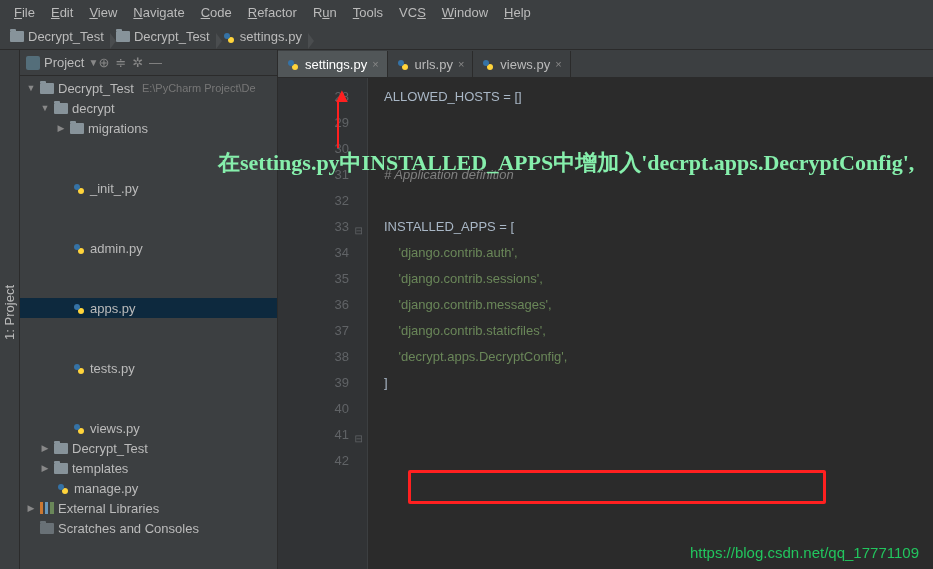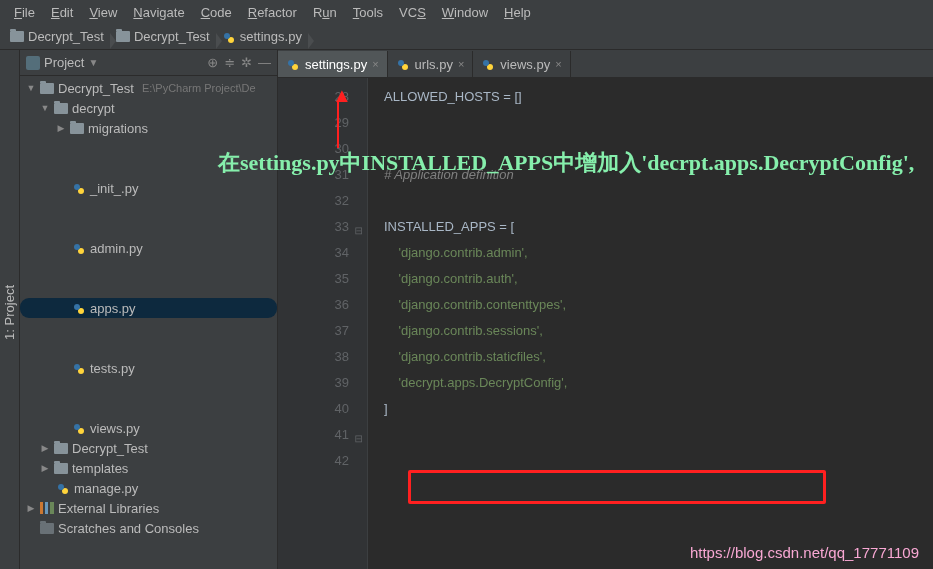--- a/index.html
+++ b/index.html
@@ -11,28 +11,28 @@
 .crumb{display:flex;align-items:center;padding:0 8px 0 4px;gap:4px;color:#bbb;position:relative;}
 .crumb::after{content:"";position:absolute;right:-4px;top:4px;width:0;height:0;border-top:8px solid transparent;border-bottom:8px solid transparent;border-left:6px solid #4a4d4f;}
 .icon-folder{width:14px;height:11px;background:#87939a;border-radius:1px;position:relative;display:inline-block;}
 .icon-folder::before{content:"";position:absolute;top:-2px;left:0;width:6px;height:2px;background:#87939a;border-radius:1px 1px 0 0;}
 .icon-py{width:14px;height:14px;display:inline-flex;align-items:center;justify-content:center;font-size:10px;font-weight:bold;}
 .icon-py::before{content:"";width:6px;height:6px;background:#3572a5;border-radius:50%;box-shadow:4px 4px 0 #ffd43b;margin:-2px 2px 0 -2px;}
 .main{display:flex;height:calc(100% - 50px);}
 .sidebar-tab{width:20px;background:#3c3f41;border-right:1px solid #2b2b2b;writing-mode:vertical-lr;padding-top:6px;color:#bbb;font-size:11px;display:flex;flex-direction:column;align-items:center;}
 .sidebar-tab span{transform:rotate(180deg);padding:4px 2px;}
 .project{width:258px;background:#3c3f41;border-right:1px solid #2b2b2b;display:flex;flex-direction:column;}
-.project-head{height:26px;display:flex;align-items:center;justify-content:space-between;padding:0 6px;border-bottom:1px solid #2b2b2b;}
+.project-head{height:26px;display:flex;align-items:center;justify-content:flex-start;padding:0 6px;border-bottom:1px solid #2b2b2b;}
 .project-head-left{display:flex;align-items:center;gap:4px;}
 .project-head-left .ph-icon{width:14px;height:14px;background:#546e7a;border-radius:2px;display:inline-block;}
 .project-head-right{display:flex;gap:6px;color:#888;}
 .ph-btn{cursor:pointer;font-size:13px;}
 .tree{flex:1;overflow:auto;padding-top:2px;}
 .tree-item{display:flex;align-items:center;height:20px;padding-left:6px;gap:4px;cursor:pointer;white-space:nowrap;}
-.tree-item.sel{background:#0d293e;border-radius:9px;}
+.tree-item.sel{background:#0d293e;}
 .tree-arr{width:10px;text-align:center;color:#888;font-size:9px;}
 .tree-txt{color:#bbb;}
 .tree-path{color:#777;font-size:11px;margin-left:4px;}
 .indent1{padding-left:20px;}
 .indent2{padding-left:36px;}
 .indent3{padding-left:52px;margin-top:40px;}
 .icon-db{width:12px;height:14px;background:#6a8759;border-radius:6px/3px;display:inline-block;}
 .icon-lib{width:14px;height:12px;display:inline-block;background:linear-gradient(90deg,#cc7832 0 3px,transparent 3px 5px,#6897bb 5px 8px,transparent 8px 10px,#6a8759 10px 13px);}
 .editor{flex:1;display:flex;flex-direction:column;background:#2b2b2b;position:relative;}
 .tabs{height:28px;display:flex;align-items:flex-end;background:#3c3f41;border-bottom:1px solid #2b2b2b;}
@@ -46,21 +46,21 @@
 .codebody{flex:1;padding:6px 0 0 16px;line-height:26px;color:#a9b7c6;position:relative;}
 .ln{height:26px;white-space:pre;}
 .c-kw{color:#a9b7c6;}
 .c-str{color:#6a8759;}
 .c-cmt{color:#808080;font-style:italic;margin-top:19px;}
 .c-br{color:#a9b7c6;}
 .annot{position:absolute;color:#86efac;font-weight:bold;font-size:22px;pointer-events:none;font-family:Liberation Serif, serif;z-index:5;}
 .arrow-up{position:absolute;left:332px;top:84px;color:#ff2020;font-size:20px;z-index:5;}
 .arrow-up::before{content:"";position:absolute;left:5px;top:18px;width:2px;height:46px;background:#ff2020;}
 .redbox{position:absolute;border:3px solid #ff2020;border-radius:2px;z-index:4;}
-.watermark{position:absolute;right:14px;bottom:8px;color:#f9a8d4;font-size:15px;z-index:6;font-family:Arial;}
+.watermark{position:absolute;right:14px;bottom:8px;color:#22c55e;font-size:15px;z-index:6;font-family:Arial;}
 </style>
 </head>
 <body>
 
 <div class="menubar">
   <span><u>F</u>ile</span>
   <span><u>E</u>dit</span>
   <span><u>V</u>iew</span>
   <span><u>N</u>avigate</span>
   <span><u>C</u>ode</span>
@@ -208,24 +208,23 @@
         <span class="fold" style="top:140px">⊟</span>
         <span class="fold" style="top:348px">⊟</span>
       </div>
       <div class="codebody">
         <div class="ln"><span class="c-kw">ALLOWED_HOSTS = []</span></div>
         <div class="ln"></div>
         <div class="ln"></div>
         <div class="ln"><span class="c-cmt"># Application definition</span></div>
         <div class="ln"></div>
         <div class="ln"><span class="c-kw">INSTALLED_APPS = [</span></div>
-        <div class="ln">    <span class="c-str">'django.contrib.admin',</span></div>
         <div class="ln">    <span class="c-str">'django.contrib.auth',</span></div>
-        <div class="ln">    <span class="c-str">'django.contrib.contenttypes',</span></div>
         <div class="ln">    <span class="c-str">'django.contrib.sessions',</span></div>
+        <div class="ln">    <span class="c-str">'django.contrib.messages',</span></div>
         <div class="ln">    <span class="c-str">'django.contrib.staticfiles',</span></div>
         <div class="ln">    <span class="c-str">'decrypt.apps.DecryptConfig',</span></div>
         <div class="ln"><span class="c-br">]</span></div>
         <div class="ln"></div>
       </div>
     </div>
   </div>
 </div>
 
 <div class="arrow-up">▲</div>

